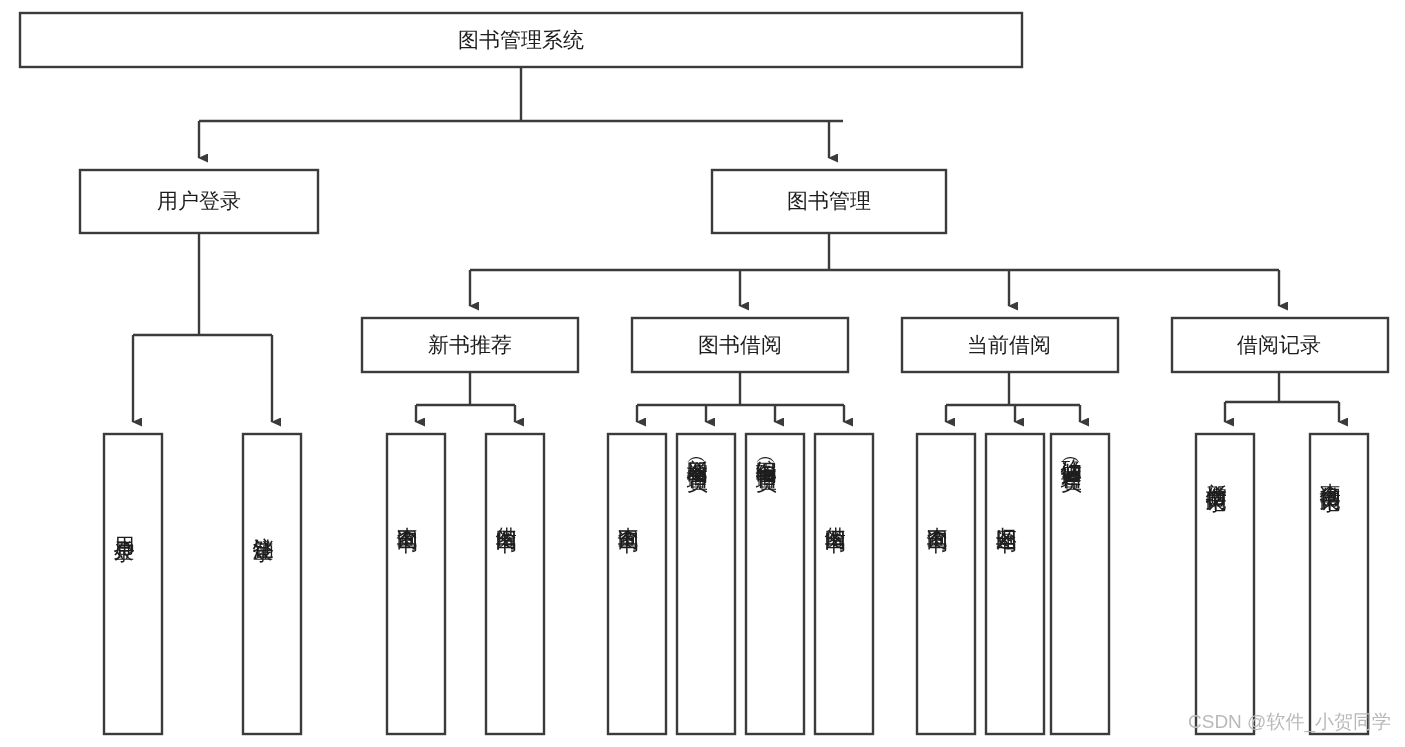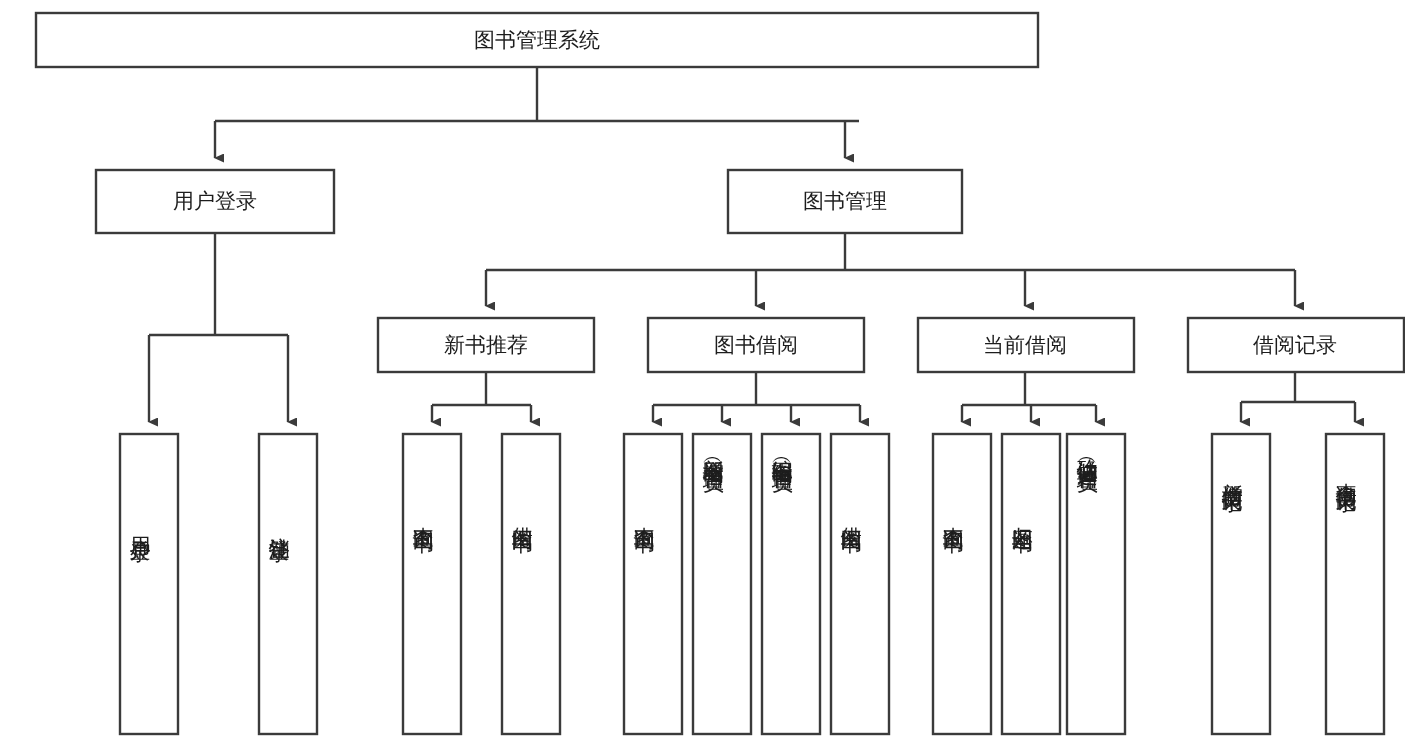--- a/index.html
+++ b/index.html
@@ -12,21 +12,20 @@
     height: 747px;
     font-family: "Liberation Sans", "DejaVu Sans", sans-serif;
     overflow: hidden;
     position: relative;
   }
   #diagram-root {
     position: relative;
     width: 1119px;
     height: 747px;
     background: #ffffff;
-    margin-left: 16px;
   }
   svg.diagram-canvas {
     position: absolute;
     left: 0;
     top: 0;
     width: 1405px;
     height: 747px;
   }
   .node-box {
     fill: #ffffff;
@@ -189,13 +188,14 @@
   <div class="vert-label" style="left:616px; top:510px;">查询图书</div>
   <div class="vert-label" style="left:685px; top:442px;">新增图书（管理员）</div>
   <div class="vert-label" style="left:754px; top:442px;">编辑图书（管理员）</div>
   <div class="vert-label" style="left:823px; top:510px;">借阅图书</div>
   <div class="vert-label" style="left:925px; top:510px;">查询图书</div>
   <div class="vert-label" style="left:994px; top:510px;">归还图书</div>
   <div class="vert-label" style="left:1059px; top:442px;">确认归还（管理员）</div>
   <div class="vert-label" style="left:1204px; top:466px;">新增借阅记录</div>
   <div class="vert-label" style="left:1318px; top:466px;">查询借阅记录</div>
 
+  <div class="watermark">CSDN @软件_小贺同学</div>
 </div>
 
 </body></html>

